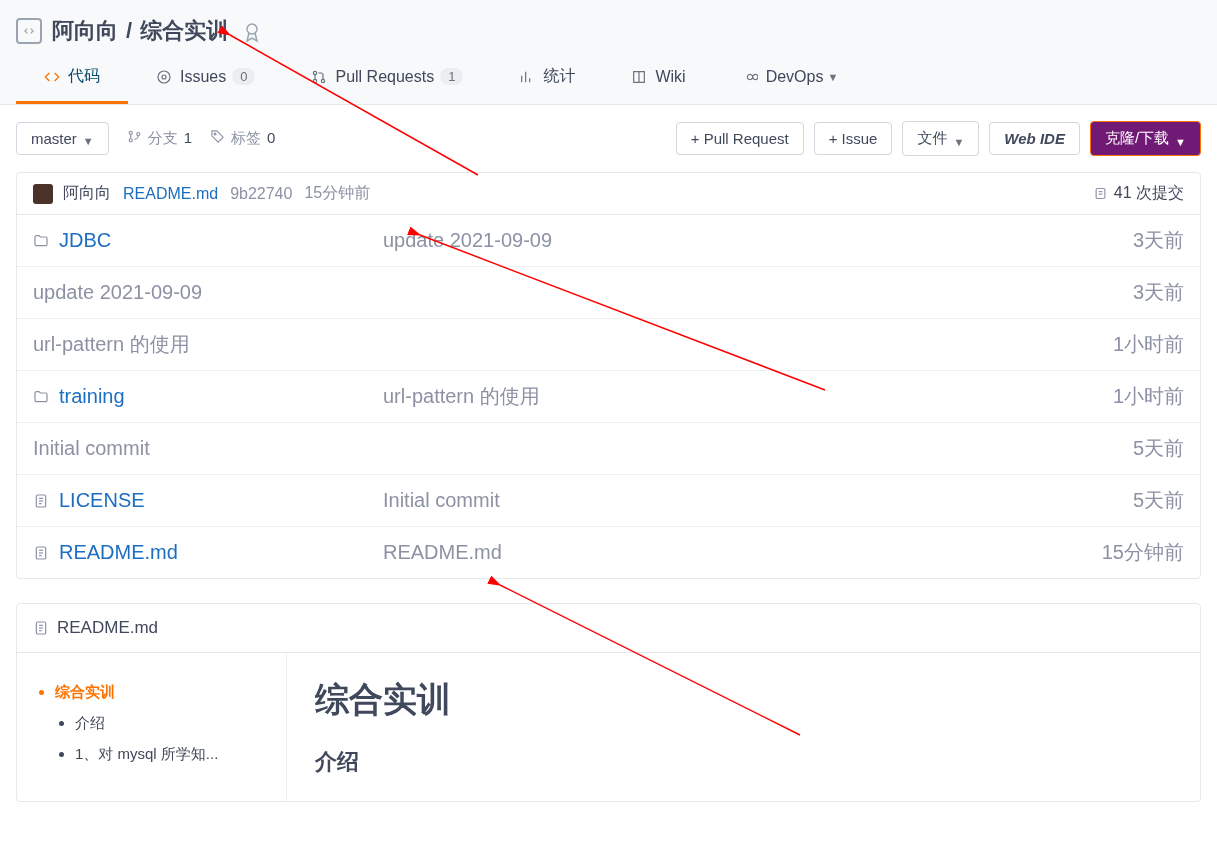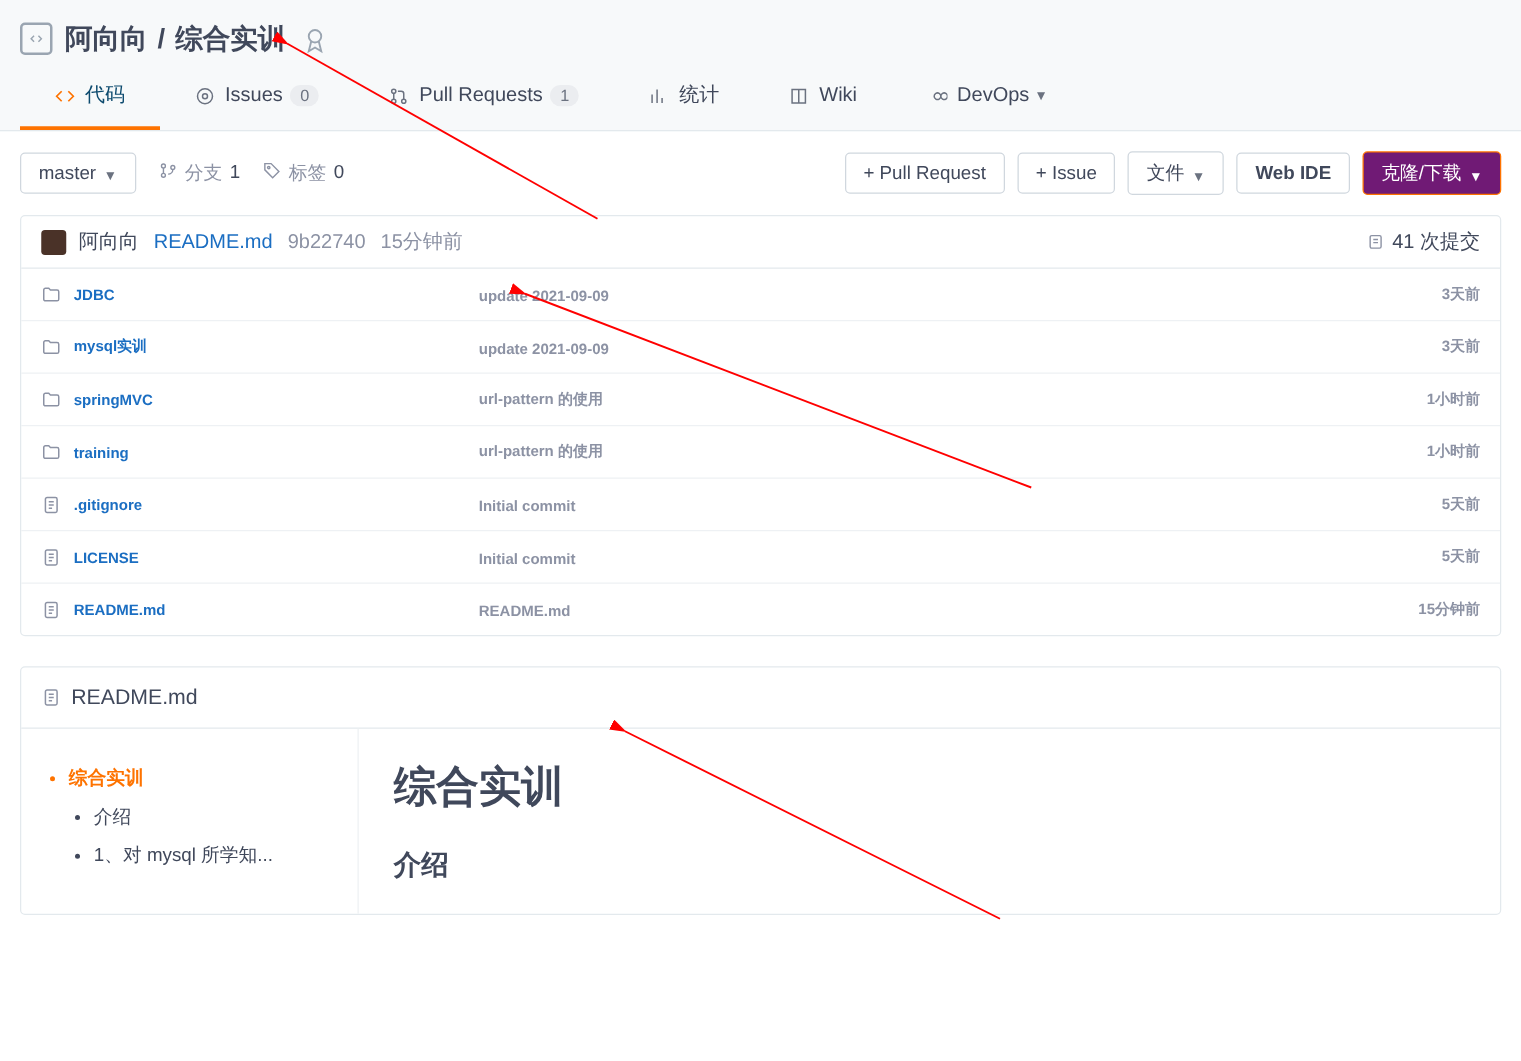--- a/index.html
+++ b/index.html
@@ -23,37 +23,37 @@
 .tab:not(.active) .tab-icon svg { stroke: #6b7280; fill: none; stroke-width: 1.8; }
 .count-badge { background: #ebedf0; color: #6b7280; border-radius: 10px; padding: 1px 8px; font-size: 13px; margin-left: 6px; }
 .chev { margin-left: 4px; font-size: 11px; color: #6b7280; }
 
 .toolbar { display: flex; align-items: center; padding: 16px; gap: 12px; }
 .toolbar-left { display: flex; align-items: center; gap: 18px; }
 .toolbar-right { display: flex; align-items: center; gap: 10px; margin-left: auto; }
 .btn { display: inline-flex; align-items: flex-end; border: 1px solid #d0d7de; background: #fff; padding: 7px 14px; border-radius: 4px; cursor: pointer; font-size: 15px; color: #40485b; white-space: nowrap; }
 .btn .chev { margin-left: 6px; }
 .btn-primary { background: #701a75; color: #fff; border-color: #fe7300; font-weight: 400; }
-.btn-plain { border: none; background: none; padding: 7px 0; font-weight: 600; }
+.btn-plain { border: none; background: none; padding: 7px 0; font-weight: 600; font-style: italic; }
 .meta-link { color: #8c92a4; font-size: 15px; display: inline-flex; align-items: flex-start; gap: 6px; }
 .meta-link .mi { width: 15px; height: 15px; display: inline-flex; }
 .meta-link .mi svg { width: 15px; height: 15px; stroke: #8c92a4; fill: none; stroke-width: 1.8; }
 .meta-link .num { color: #40485b; }
 
 .panel { border: 1px solid #e3e9ed; border-radius: 4px; margin: 0 16px 24px; }
 .commit-row { display: flex; align-items: center; padding: 10px 16px; border-bottom: 1px solid #e3e9ed; font-size: 16px; }
 .avatar { width: 20px; height: 20px; background: #4a3228; border-radius: 3px; margin-right: 10px; }
 .commit-row .author { color: #40485b; margin-right: 12px; }
 .commit-row .msg { color: #1b6ec2; margin-right: 12px; }
 .commit-row .sha { color: #8c92a4; margin-right: 12px; }
 .commit-row .time { color: #8c92a4; }
 .commit-row .commits { margin-left: auto; color: #40485b; display: flex; align-items: center; gap: 6px; }
 .commit-row .commits svg { width: 15px; height: 15px; stroke: #8c92a4; fill: none; stroke-width: 1.8; }
 
-.file-row { display: flex; align-items: flex-end; padding: 12px 16px; border-bottom: 1px solid #eef1f4; font-size: 12px; font-weight: bold; }
+.file-row { display: flex; align-items: center; padding: 12px 16px; border-bottom: 1px solid #eef1f4; font-size: 20px; }
 .file-row:last-child { border-bottom: none; }
 .file-name { width: 350px; display: flex; align-items: center; gap: 10px; }
 .file-name a { color: #1b6ec2; }
 .file-icon { width: 16px; height: 16px; display: inline-flex; }
 .file-icon svg { width: 16px; height: 16px; stroke: #8c92a4; fill: none; stroke-width: 1.8; }
 .file-msg { flex: 1; color: #8c92a4; }
 .file-time { color: #8c92a4; text-align: right; }
 
 .readme-panel { border: 1px solid #e3e9ed; border-radius: 4px; margin: 0 16px; }
 .readme-head { padding: 14px 16px; border-bottom: 1px solid #e3e9ed; font-size: 17px; font-weight: 500; display: flex; align-items: center; gap: 8px; }
@@ -221,67 +221,40 @@
             <svg viewBox="0 0 24 24">
               <path d="M3 6 a2 2 0 0 1 2 -2 h4 l2 2 h8 a2 2 0 0 1 2 2 v9 a2 2 0 0 1 -2 2 H5 a2 2 0 0 1 -2 -2 Z"></path>
             </svg>
           </span>
           <a>JDBC</a>
         </div>
         <div class="file-msg">update 2021-09-09</div>
         <div class="file-time">3天前</div>
       </div>
       <div class="file-row">
-        <div class="file-name">
-          <span class="file-icon">
-            <svg viewBox="0 0 24 24">
-              <path d="M3 6 a2 2 0 0 1 2 -2 h4 l2 2 h8 a2 2 0 0 1 2 2 v9 a2 2 0 0 1 -2 2 H5 a2 2 0 0 1 -2 -2 Z"></path>
-            </svg>
-          </span>
-          <a>mysql实训</a>
-        </div>
         <div class="file-msg">update 2021-09-09</div>
         <div class="file-time">3天前</div>
       </div>
       <div class="file-row">
-        <div class="file-name">
-          <span class="file-icon">
-            <svg viewBox="0 0 24 24">
-              <path d="M3 6 a2 2 0 0 1 2 -2 h4 l2 2 h8 a2 2 0 0 1 2 2 v9 a2 2 0 0 1 -2 2 H5 a2 2 0 0 1 -2 -2 Z"></path>
-            </svg>
-          </span>
-          <a>springMVC</a>
-        </div>
         <div class="file-msg">url-pattern 的使用</div>
         <div class="file-time">1小时前</div>
       </div>
       <div class="file-row">
         <div class="file-name">
           <span class="file-icon">
             <svg viewBox="0 0 24 24">
               <path d="M3 6 a2 2 0 0 1 2 -2 h4 l2 2 h8 a2 2 0 0 1 2 2 v9 a2 2 0 0 1 -2 2 H5 a2 2 0 0 1 -2 -2 Z"></path>
             </svg>
           </span>
           <a>training</a>
         </div>
         <div class="file-msg">url-pattern 的使用</div>
         <div class="file-time">1小时前</div>
       </div>
       <div class="file-row">
-        <div class="file-name">
-          <span class="file-icon">
-            <svg viewBox="0 0 24 24">
-              <rect x="5" y="3" width="14" height="18" rx="2"></rect>
-              <line x1="9" y1="8" x2="15" y2="8"></line>
-              <line x1="9" y1="12" x2="15" y2="12"></line>
-              <line x1="9" y1="16" x2="13" y2="16"></line>
-            </svg>
-          </span>
-          <a>.gitignore</a>
-        </div>
         <div class="file-msg">Initial commit</div>
         <div class="file-time">5天前</div>
       </div>
       <div class="file-row">
         <div class="file-name">
           <span class="file-icon">
             <svg viewBox="0 0 24 24">
               <rect x="5" y="3" width="14" height="18" rx="2"></rect>
               <line x1="9" y1="8" x2="15" y2="8"></line>
               <line x1="9" y1="12" x2="15" y2="12"></line>

